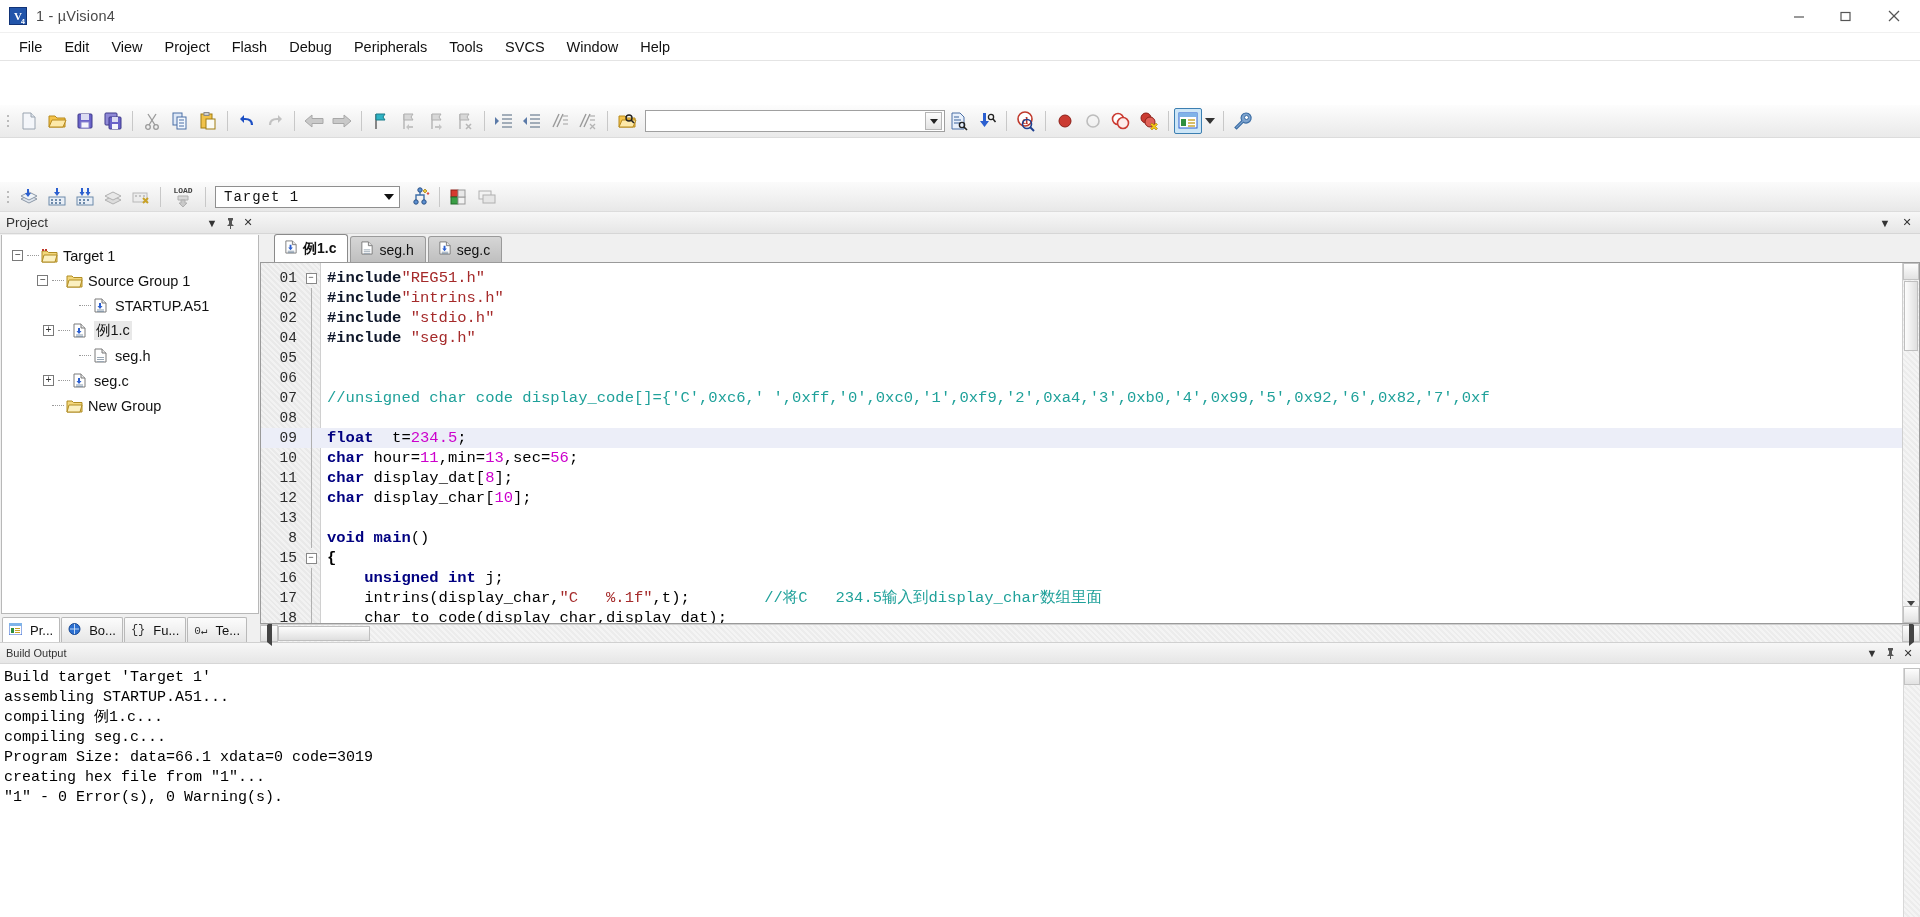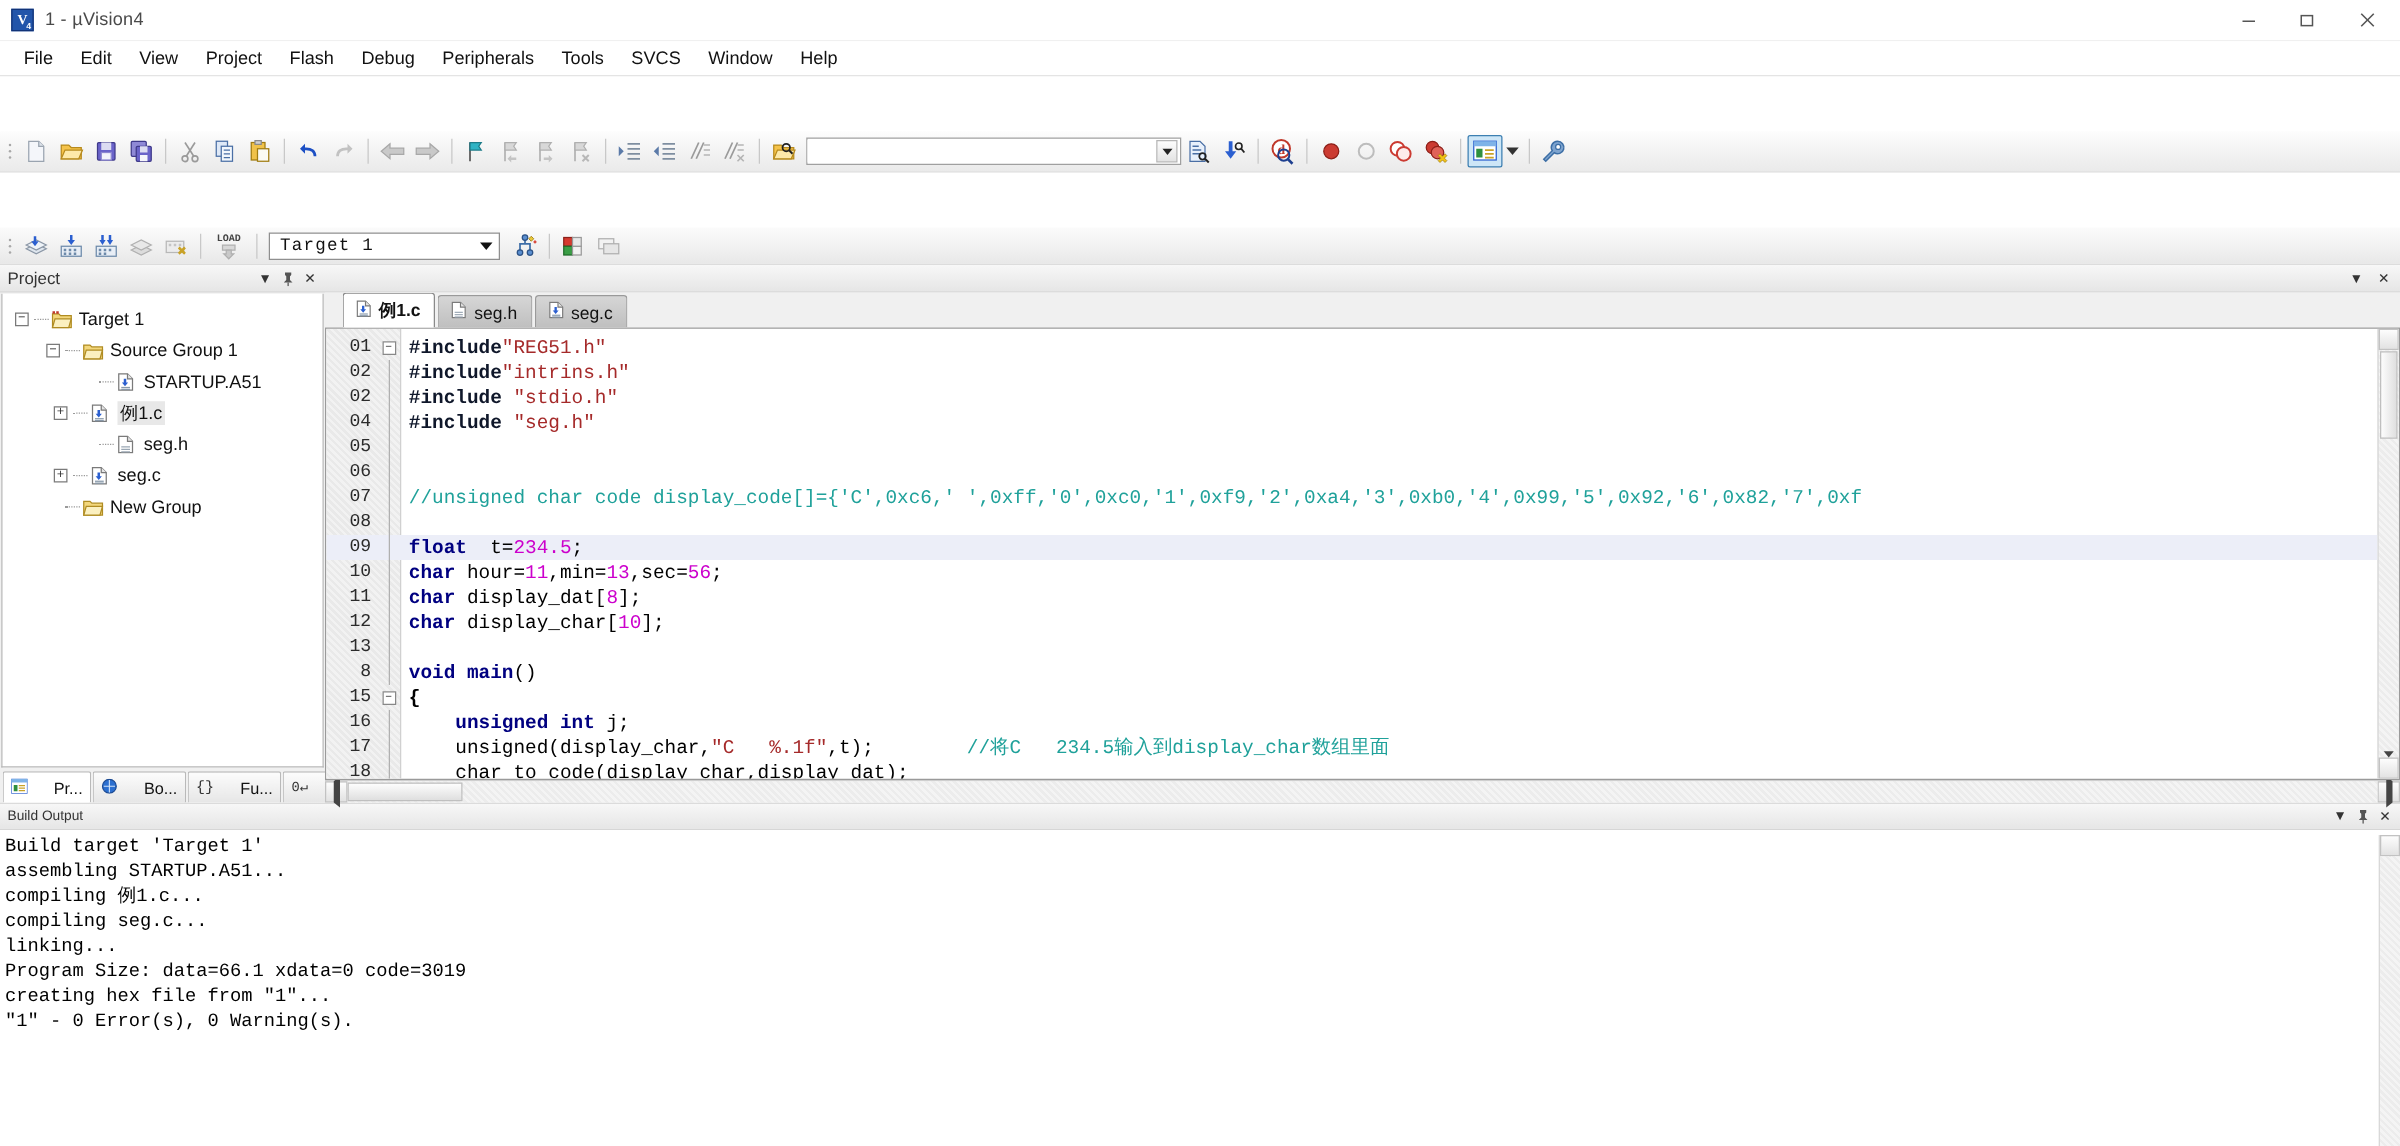--- a/index.html
+++ b/index.html
@@ -136,21 +136,21 @@
     font-size: 10px; line-height: 1; color: #333; margin-right: 4px; flex: none;
     font-family: "Liberation Mono", monospace;
   }
   .tnode .expander.blank { border: none; background: none; }
   .tnode .dots { width: 12px; flex:none; border-top: 1px dotted #9a9a9a; height:1px; margin-right:2px;}
   .ico { width: 17px; height: 15px; margin-right: 5px; flex: none; }
   .label-sel { background: #e8e8e8; padding: 0 2px; }
 
   .side-tabs { display: flex; height: 28px; align-items: flex-end; background: #f0f0f0; padding-left: 2px; }
   .side-tab {
-    display: flex; align-items: center; gap: 21px; height: 25px; padding: 0 6px;
+    display: flex; align-items: center; gap: 8px; height: 25px; padding: 0 6px;
     font-size: 13px; color: #111; border: 1px solid #b9b9b9; border-bottom: none;
     background: linear-gradient(to bottom,#fcfcfc,#e6e6e6); margin-right: 1px;
     border-radius: 2px 2px 0 0;
   }
   .side-tab.active { background: #ffffff; }
 
   
   .editor-wrap { flex: 1; display: flex; flex-direction: column; background: #f0f0f0; min-width: 0;}
   .editor-head {
     height: 22px; display: flex; align-items: center; justify-content: flex-end;
@@ -894,21 +894,21 @@
             <div class="cl"><span class="ln">07</span><span class="fold"><span class="bar"></span></span><span class="ctext"><span class="cmt">//unsigned char code display_code[]={'C',0xc6,' ',0xff,'0',0xc0,'1',0xf9,'2',0xa4,'3',0xb0,'4',0x99,'5',0x92,'6',0x82,'7',0xf</span></span></div>
             <div class="cl"><span class="ln">08</span><span class="fold"><span class="bar"></span></span><span class="ctext"></span></div>
             <div class="cl highlight"><span class="ln">09</span><span class="fold"><span class="bar"></span></span><span class="ctext"><span class="kw">float</span><span class="">  t=</span><span class="num">234.5</span><span class="">;</span></span></div>
             <div class="cl"><span class="ln">10</span><span class="fold"><span class="bar"></span></span><span class="ctext"><span class="kw">char</span><span class=""> hour=</span><span class="num">11</span><span class="">,min=</span><span class="num">13</span><span class="">,sec=</span><span class="num">56</span><span class="">;</span></span></div>
             <div class="cl"><span class="ln">11</span><span class="fold"><span class="bar"></span></span><span class="ctext"><span class="kw">char</span><span class=""> display_dat[</span><span class="num">8</span><span class="">];</span></span></div>
             <div class="cl"><span class="ln">12</span><span class="fold"><span class="bar"></span></span><span class="ctext"><span class="kw">char</span><span class=""> display_char[</span><span class="num">10</span><span class="">];</span></span></div>
             <div class="cl"><span class="ln">13</span><span class="fold"><span class="bar"></span></span><span class="ctext"></span></div>
             <div class="cl"><span class="ln">8</span><span class="fold"><span class="bar"></span></span><span class="ctext"><span class="kw">void</span><span class=""> </span><span class="kw">main</span><span class="">()</span></span></div>
             <div class="cl"><span class="ln">15</span><span class="fold"><span class="box">−</span></span><span class="ctext"><span class="blk">{</span></span></div>
             <div class="cl"><span class="ln">16</span><span class="fold"><span class="bar"></span></span><span class="ctext"><span class="">    </span><span class="kw">unsigned int</span><span class=""> j;</span></span></div>
-            <div class="cl"><span class="ln">17</span><span class="fold"><span class="bar"></span></span><span class="ctext"><span class="">    unsigned(display_char,</span><span class="str">"C   %.1f"</span><span class="">,t);        </span><span class="cmt">//将C   234.5输入到display_char数组里面</span></span></div>
+            <div class="cl"><span class="ln">17</span><span class="fold"><span class="bar"></span></span><span class="ctext"><span class="">    intrins(display_char,</span><span class="str">"C   %.1f"</span><span class="">,t);        </span><span class="cmt">//将C   234.5输入到display_char数组里面</span></span></div>
             <div class="cl"><span class="ln">18</span><span class="fold"><span class="bar"></span></span><span class="ctext"><span class="">    char_to_code(display_char,display_dat);</span></span></div>
           </div>
       </div>
       <div class="vscroll">
         <div class="sc-btn">
             <span class="arrow-up"></span>
           </div>
         <div class="sc-track">
             <div class="sc-thumb"></div>
           </div>
@@ -945,21 +945,20 @@
     <span class="ph-btn">✕</span>
   </span>
 </div>
 
 <div class="build-body">
   <div class="build-lines" id="build-lines">
       <div class="bline">Build target 'Target 1'</div>
       <div class="bline">assembling STARTUP.A51...</div>
       <div class="bline">compiling 例1.c...</div>
       <div class="bline">compiling seg.c...</div>
-      <div class="bline">linking...</div>
       <div class="bline">Program Size: data=66.1 xdata=0 code=3019</div>
       <div class="bline">creating hex file from "1"...</div>
       <div class="bline">"1" - 0 Error(s), 0 Warning(s).</div>
     </div>
   <div class="build-scroll">
     <div class="sc-btn">
         <span class="arrow-up"></span>
       </div>
     <div class="sc-track"></div>
     <div class="sc-btn">

